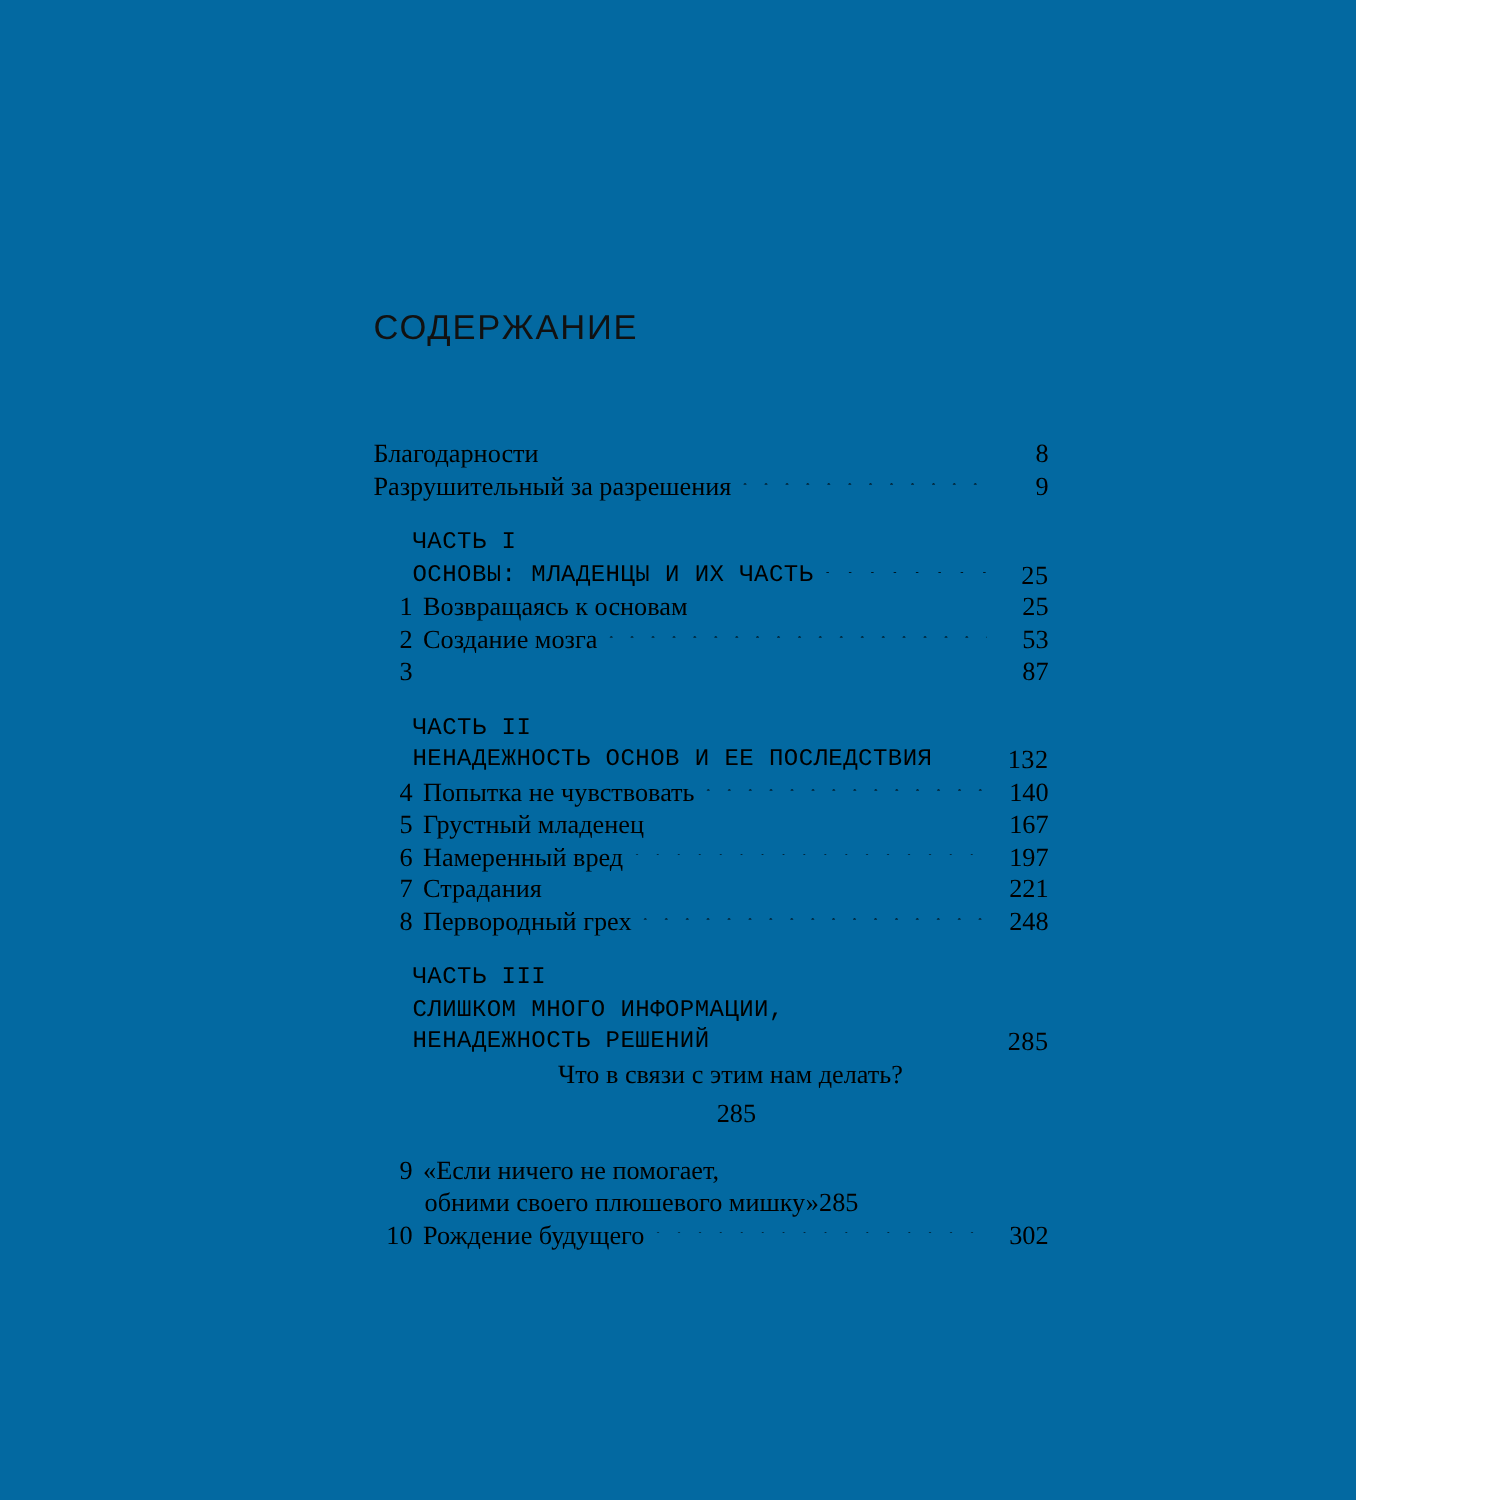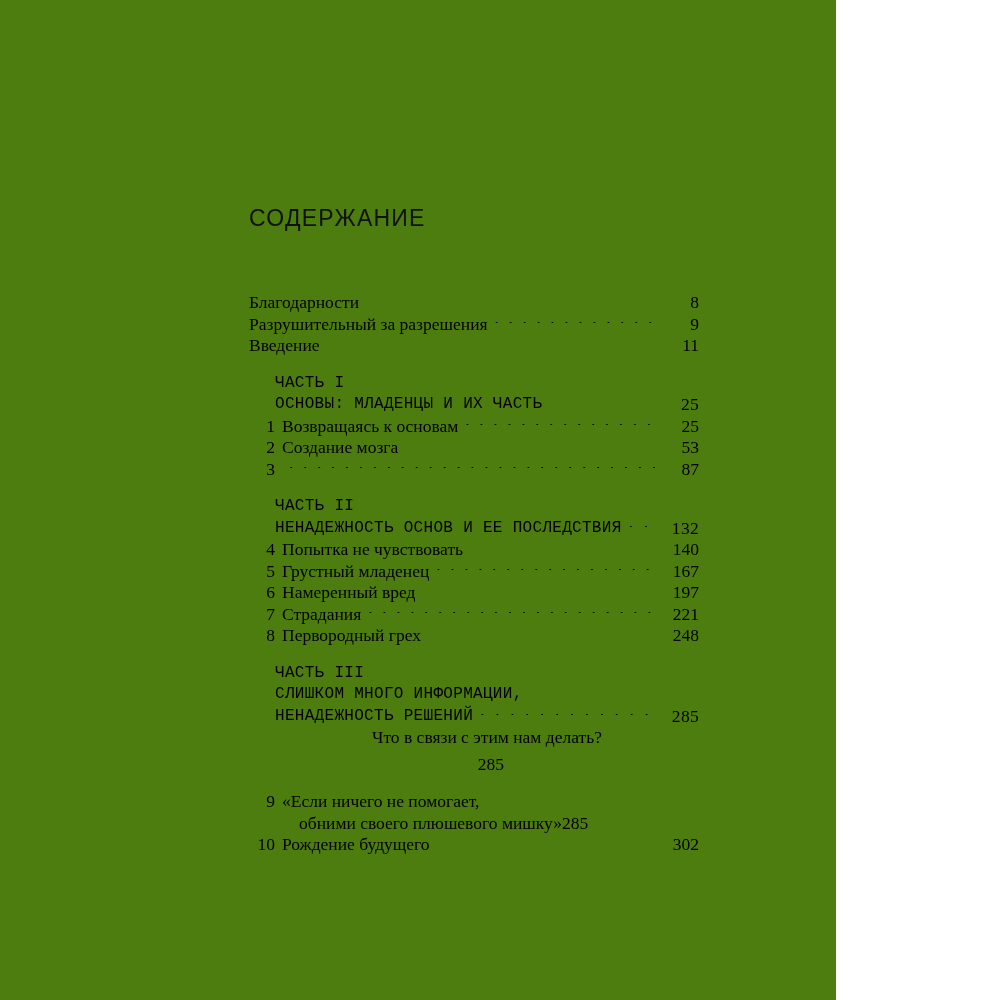--- a/index.html
+++ b/index.html
@@ -9,23 +9,23 @@
   }
   body {
     width: 1000px;
     height: 1000px;
     font-family: "Liberation Serif", serif;
     color: #000000;
     overflow: hidden;
   }
   .page {
     position: relative;
-    width: 836px;
+    width: 904px;
     height: 1000px;
-    background: #4d7c0f;
+    background: #0369a1;
   }
   .toc-title {
     position: absolute;
     left: 249px;
     top: 205px;
     font-family: "Liberation Sans", sans-serif;
     font-size: 23px;
     letter-spacing: 1.2px;
     font-weight: 400;
     color: #111111;
@@ -88,21 +88,21 @@
   .indent {
     margin-left: 26px;
     flex-direction: column;
   }
   .gap-md { height: 16px; }
   .twoline .second {
     display: flex;
     align-items: center;
     font-size: 17.5px;
     line-height: 21.5px;
-    margin-left: 50px;
+    margin-left: 34px;
     white-space: nowrap;
   }
   .nodots .dots::before { content: ""; }
 </style>
 </head>
 <body>
 
 <div class="page">
 
   <div class="toc-title">СОДЕРЖАНИЕ</div>
@@ -111,25 +111,20 @@
 
     <div class="row">
       <span class="label">Благодарности</span>
       <span class="dots"></span>
       <span class="pg">8</span>
     </div>
     <div class="row">
       <span class="label">Разрушительный за разрешения</span>
       <span class="dots"></span>
       <span class="pg">9</span>
-    </div>
-    <div class="row">
-      <span class="label">Введение</span>
-      <span class="dots"></span>
-      <span class="pg">11</span>
     </div>
 
     <div class="gap-md"></div>
 
     <div class="row part part-head nodots">
       <span class="label">ЧАСТЬ I</span>
       <span class="dots"></span>
       <span class="pg"></span>
     </div>
     <div class="row part part-head">

